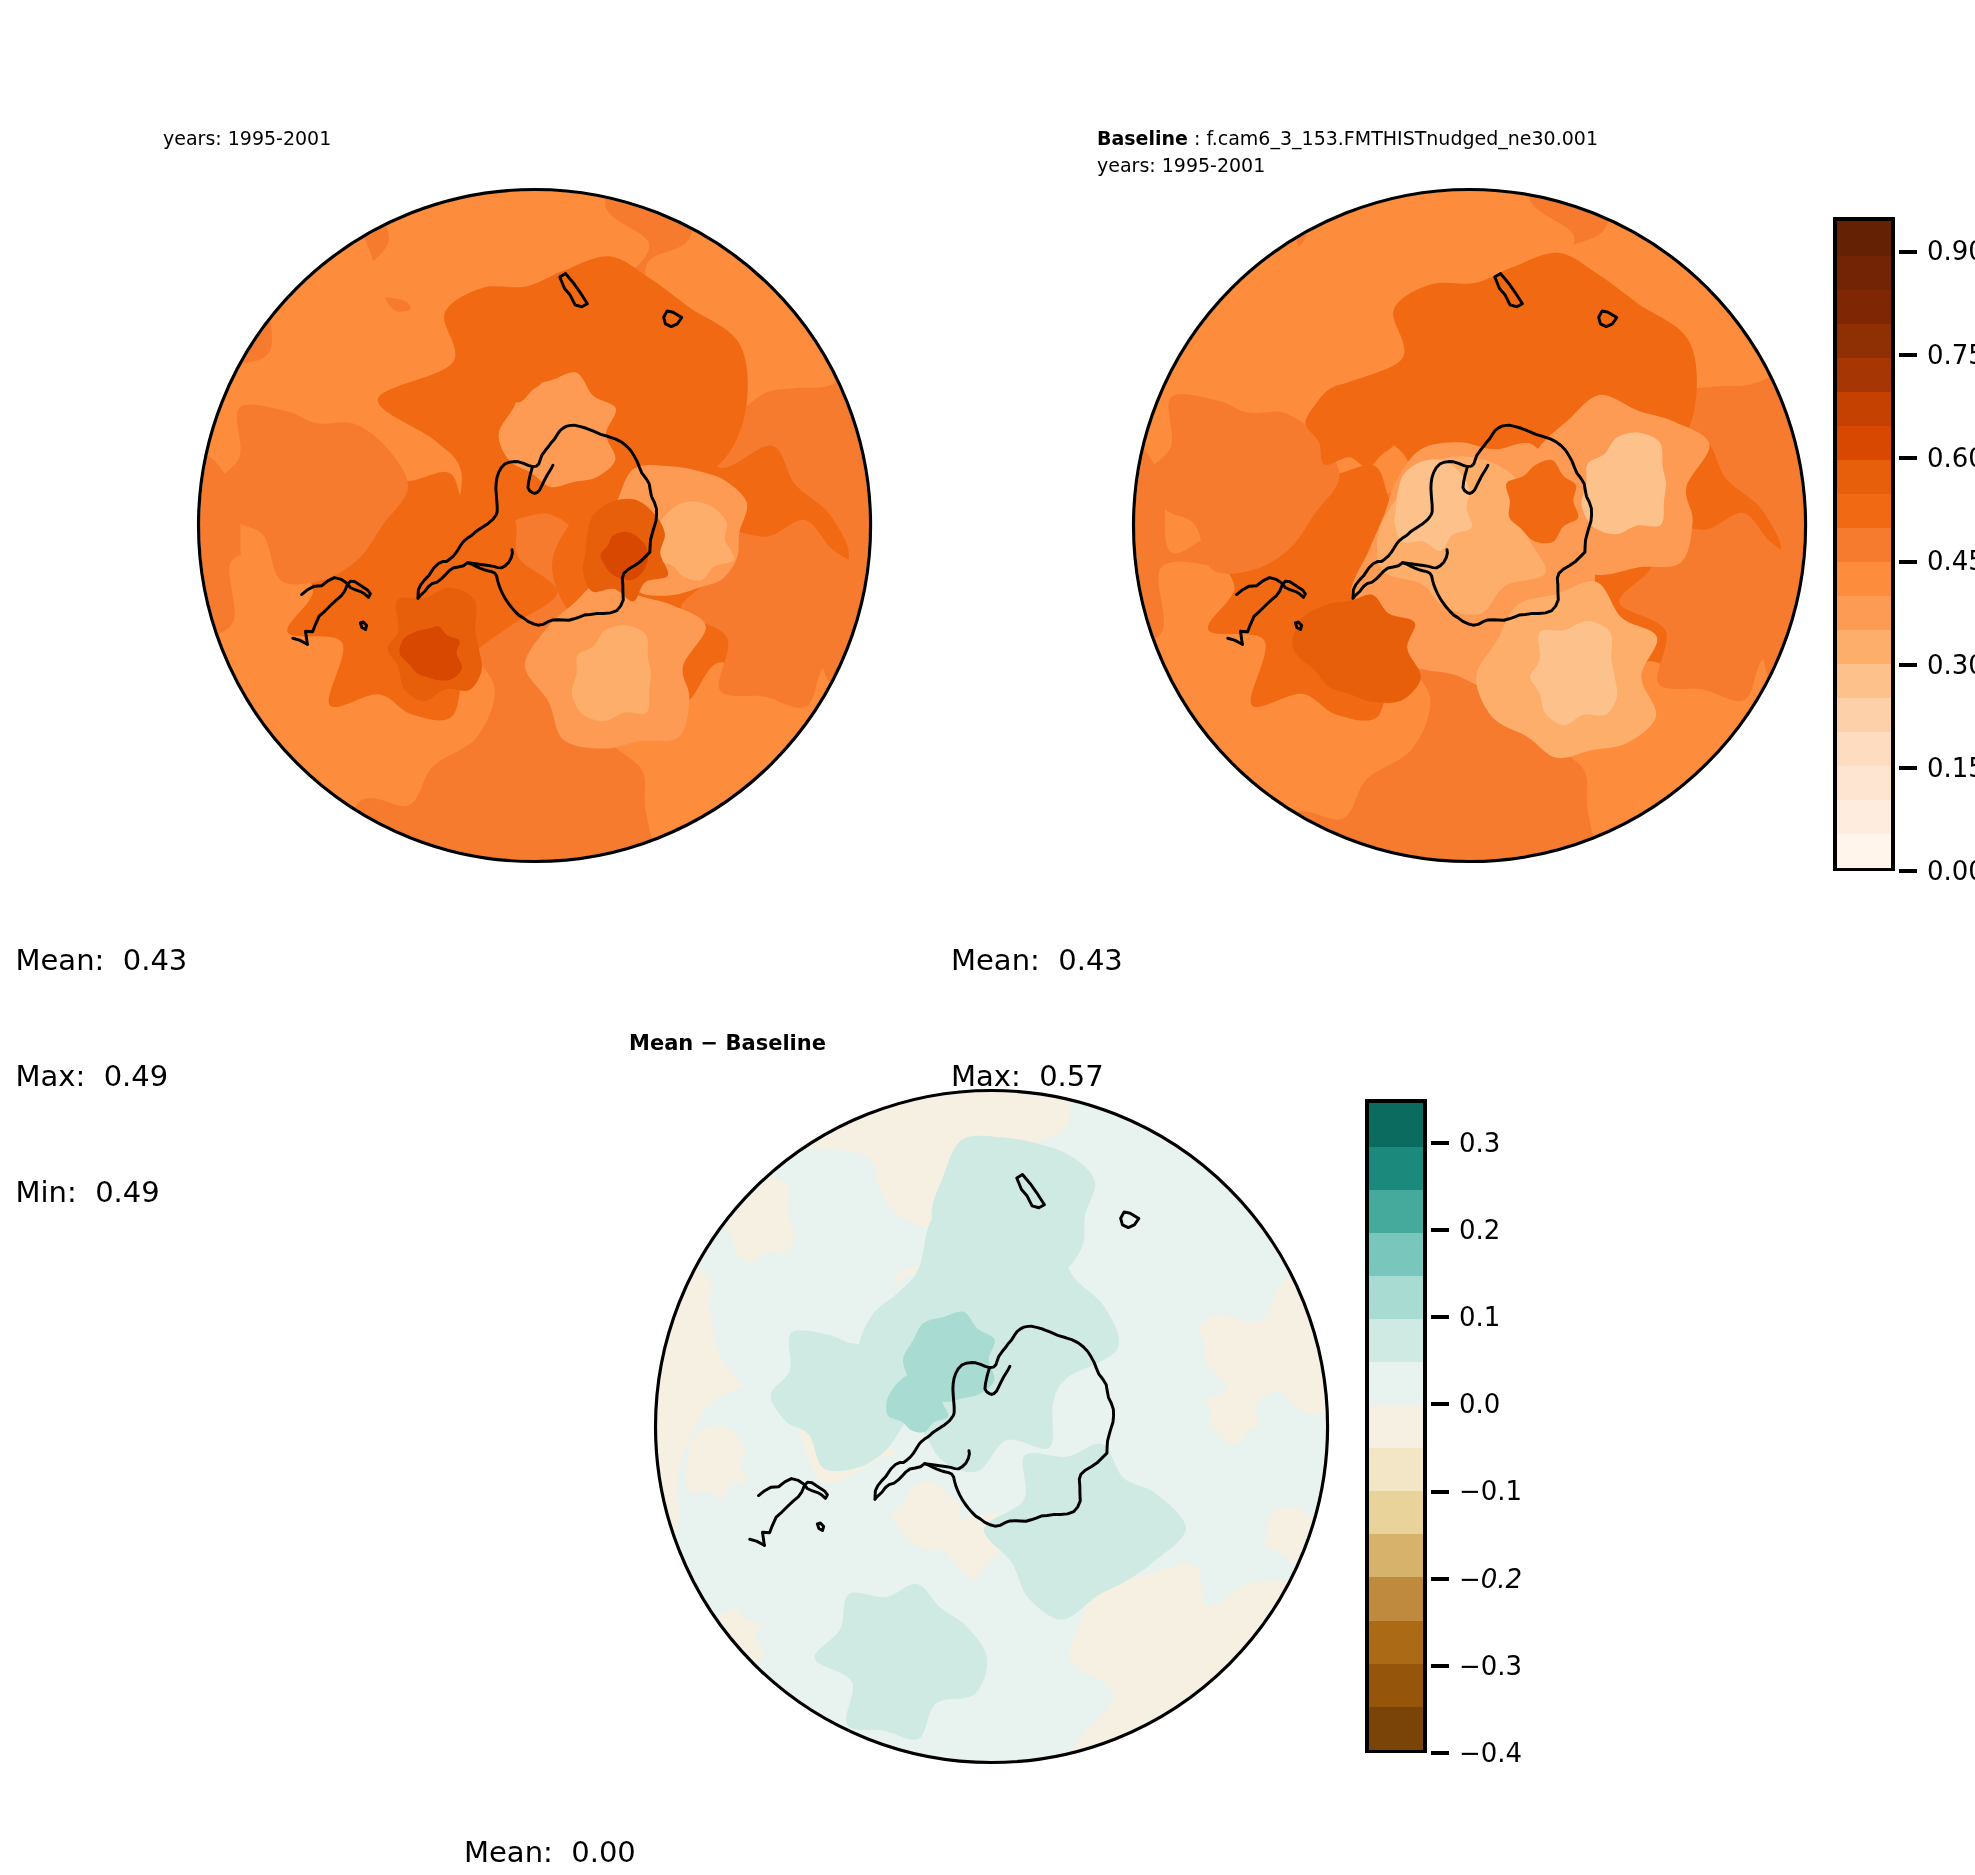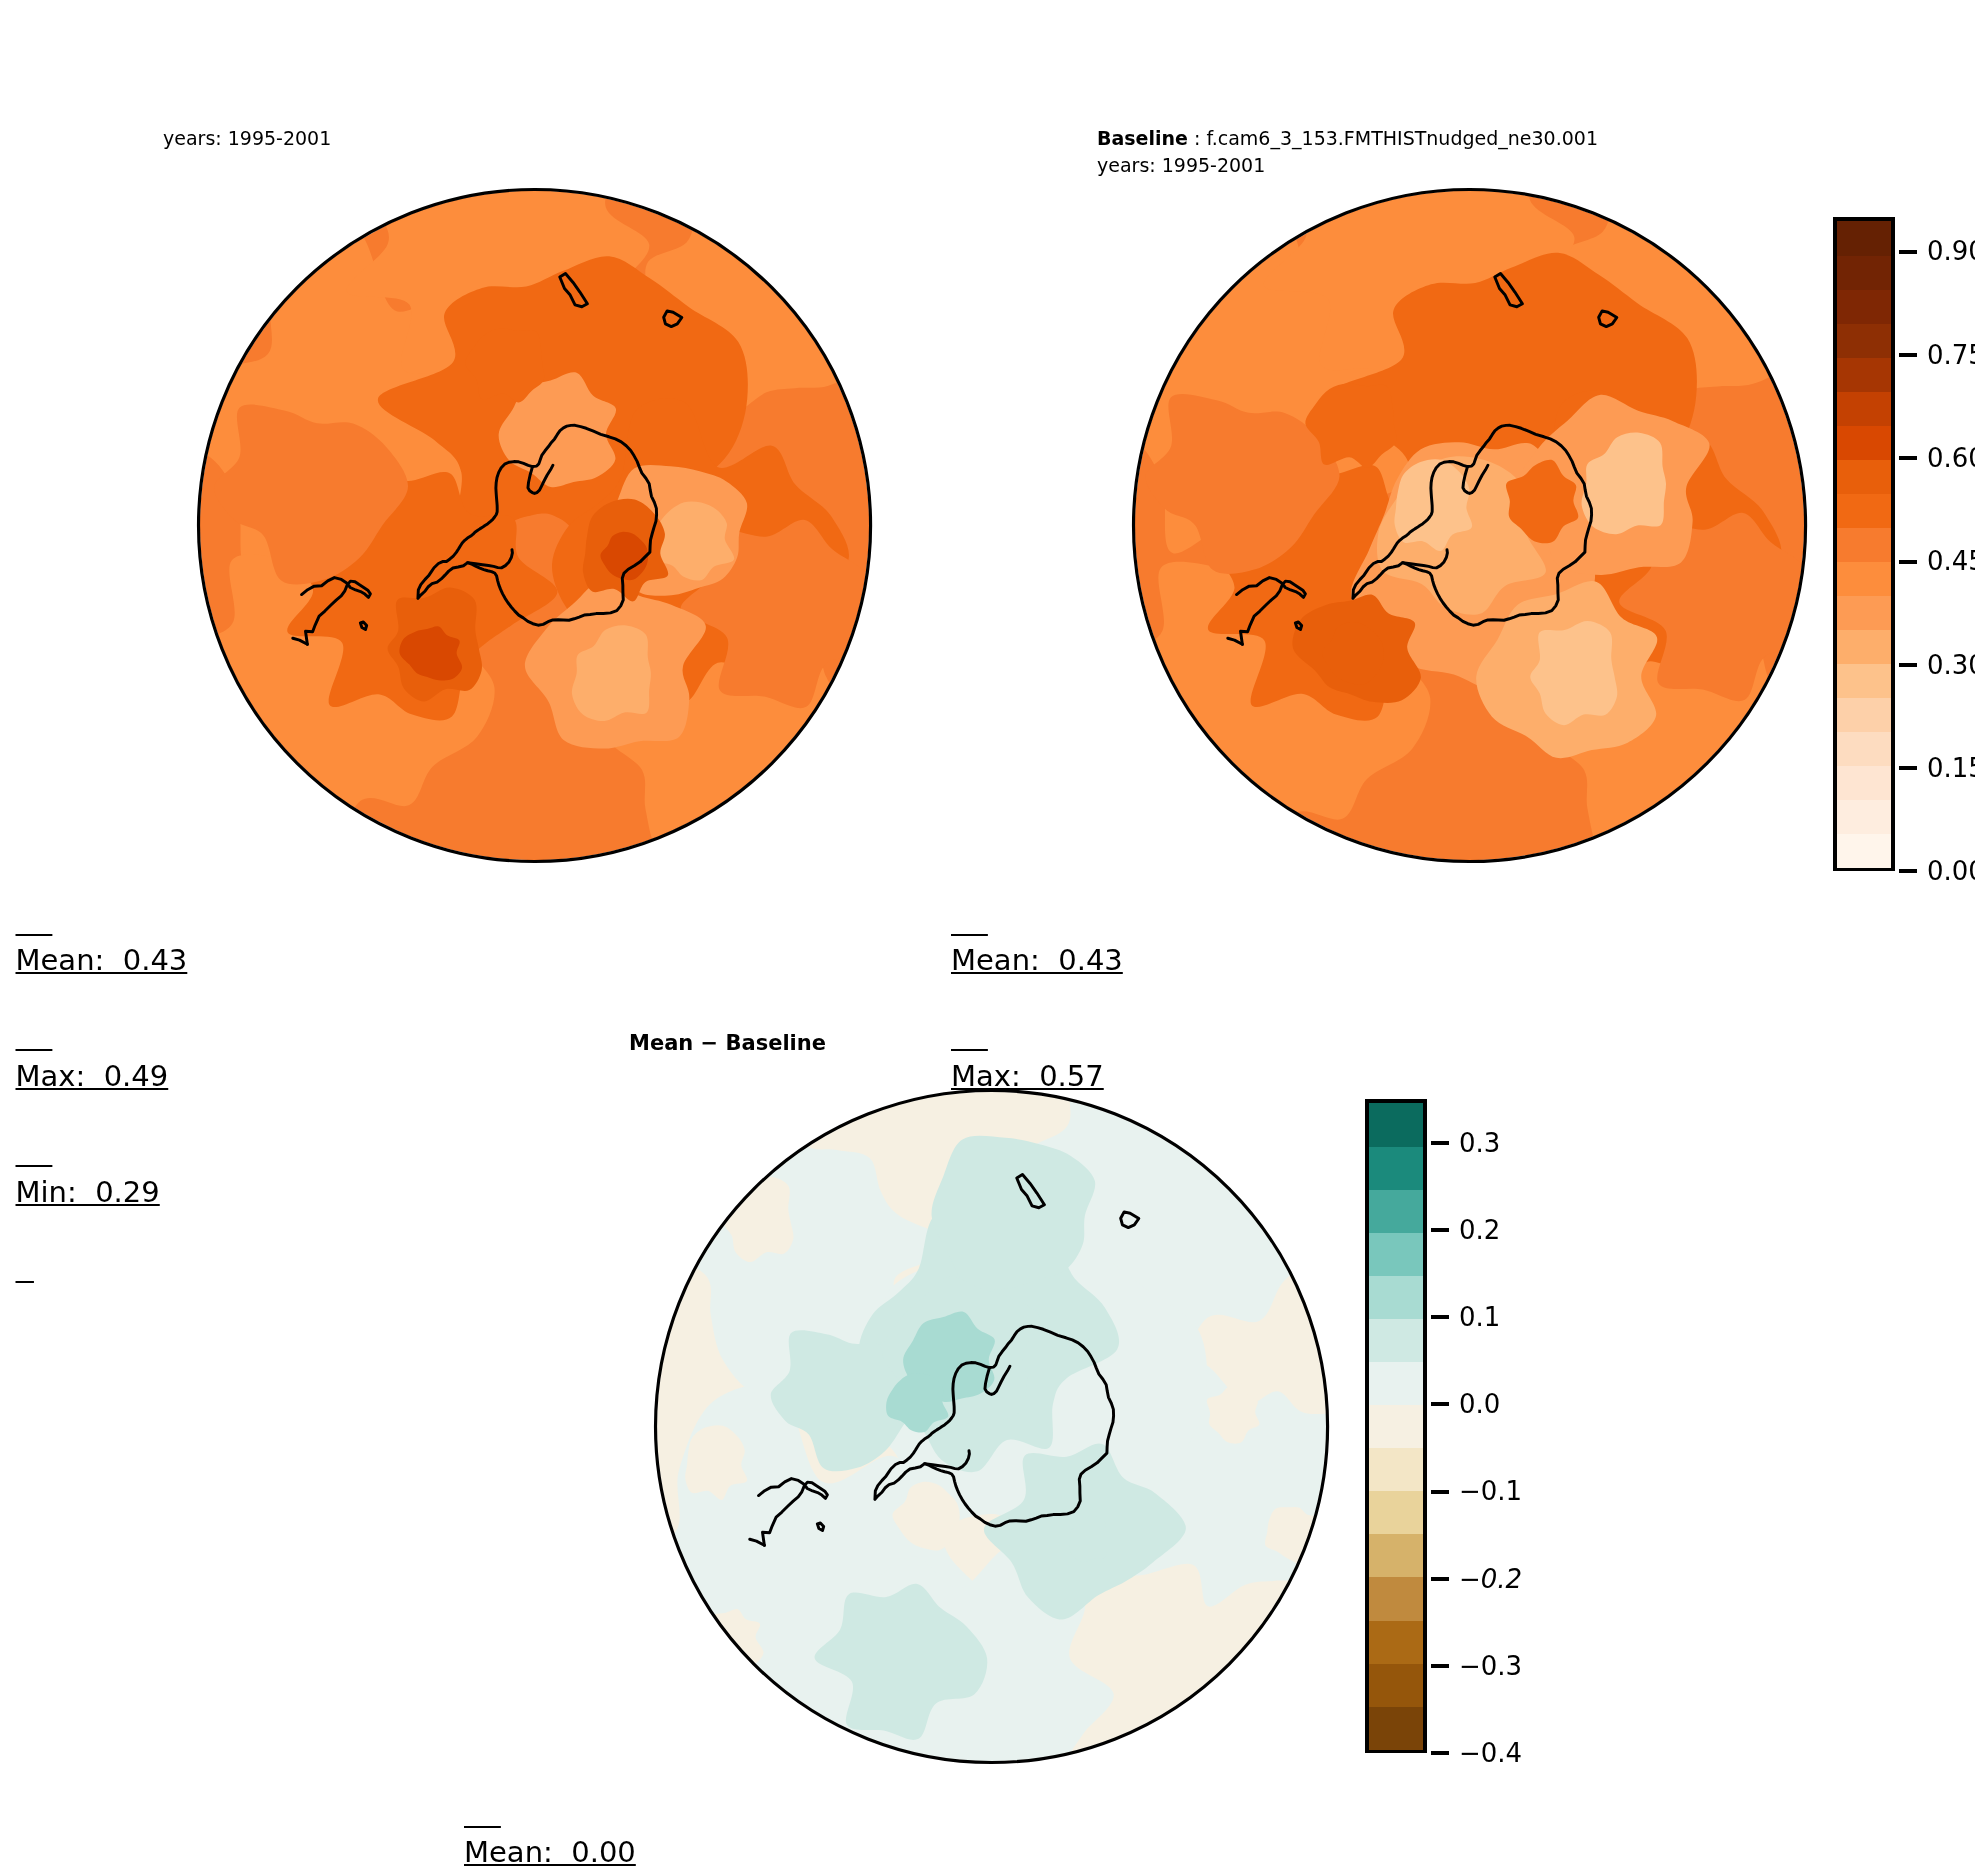--- a/index.html
+++ b/index.html
@@ -4,21 +4,21 @@
 <style>
   html,body{margin:0;padding:0;background:#ffffff;}
   body{width:1975px;height:1876px;position:relative;
        font-family:"DejaVu Sans", sans-serif;color:#000;}
   #root{position:absolute;inset:0;}
   .ttl{position:absolute;width:100%;top:4.2px;text-align:center;
        font-size:44px;font-weight:400;letter-spacing:0.4px;}
   .subttl{position:absolute;font-size:19px;line-height:1.42;}
   .subttl .bld{font-weight:bold;}
   .panel-title{position:absolute;font-size:21px;font-weight:bold;}
-  .stats{position:absolute;font-size:29px;line-height:1.33;white-space:pre;text-decoration:underline;}
+  .stats{position:absolute;font-size:29px;line-height:1.33;white-space:pre;}
   .mapbox{position:absolute;}
   .mapbox svg{display:block;}
   .cb{position:absolute;}
   .cbticks{position:absolute;font-size:26px;}
   .cbtick{position:absolute;left:0;transform:translateY(-50%);white-space:pre;}
   .cbmark{position:absolute;height:3.5px;background:#000;}
 </style>
 </head>
 <body>
 
@@ -159,21 +159,21 @@
       <div class="cbtick" style="top:241px;left:28px;">0.60</div>
       <div class="cbmark" style="left:0px;width:18.3px;top:136px;"></div>
       <div class="cbtick" style="top:138px;left:28px;">0.75</div>
       <div class="cbmark" style="left:0px;width:18.3px;top:33px;"></div>
       <div class="cbtick" style="top:34px;left:28px;">0.90</div>
     </div>
 
   <div class="stats" style="left:15.5px;top:864px;">
     <div>Mean:  0.43</div>
     <div>Max:  0.49</div>
-    <div>Min:  0.29</div>
+    <div>Min:  0.49</div>
   </div>
 
   <div class="stats" style="left:951px;top:864px;">
     <div>Mean:  0.43</div>
     <div>Max:  0.57</div>
     <div>Min:  0.26</div>
   </div>
 
   <div class="panel-title" style="left:629px;top:1031px;">Mean − Baseline</div>
 

